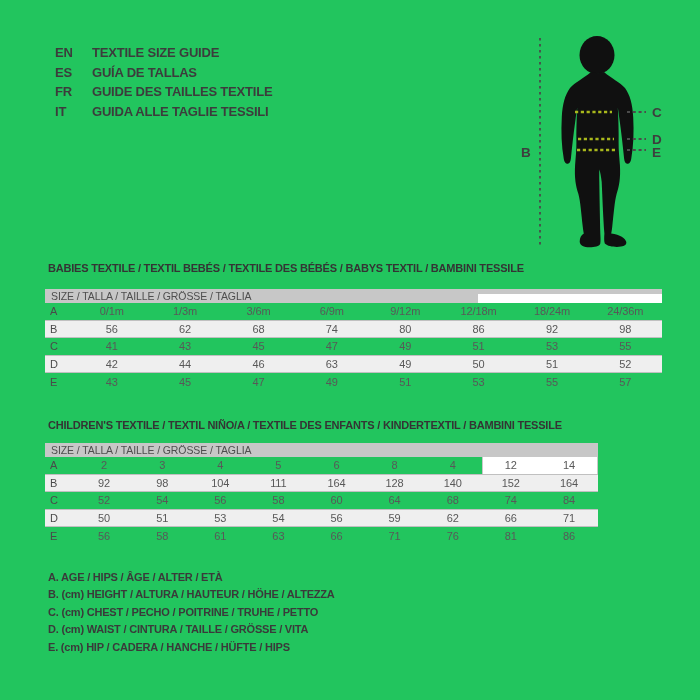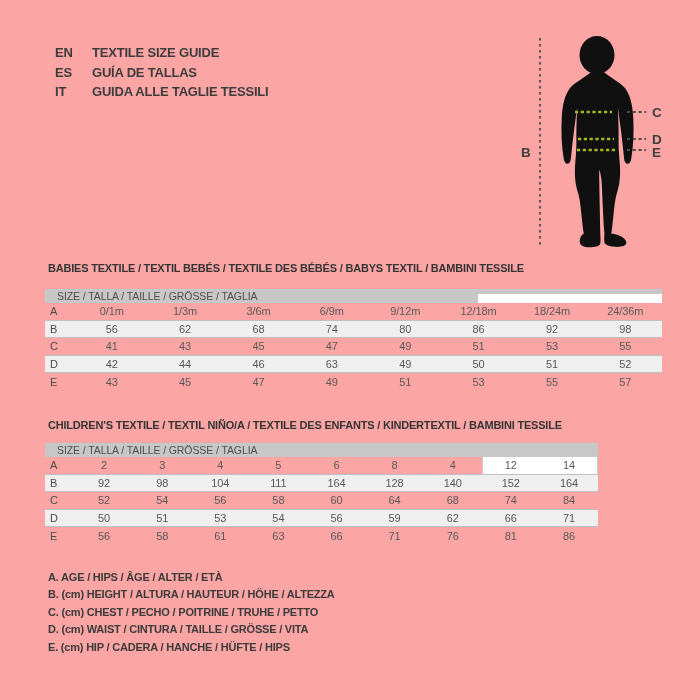--- a/index.html
+++ b/index.html
@@ -1,38 +1,38 @@
 <!DOCTYPE html>
 <html><head>
 <meta charset="utf-8">
 <title>Textile Size Guide</title>
 <style>
   html,body { margin:0; padding:0; background:#ffffff; }
   body { width:700px; height:700px; position:relative; font-family:"Liberation Sans", sans-serif; overflow:hidden; }
-  .canvas { position:absolute; left:0; top:0; width:700px; height:700px; background:#fca5a5; }
+  .canvas { position:absolute; left:0; top:0; width:700px; height:700px; background:#22c55e; }
 
   
   .lang-block { position:absolute; left:55px; top:43px; }
   .lang-row { display:flex; height:19.5px; align-items:center; font-size:13px; font-weight:bold; color:#3c3c3c; letter-spacing:-0.2px; }
   .lang-code { width:37px; }
 
   
   .figure { position:absolute; left:515px; top:22px; width:180px; height:237px; }
   .figure svg { display:block; }
 
   
   .table-title { position:absolute; font-size:11px; font-weight:bold; color:#343434; letter-spacing:-0.2px; white-space:nowrap; }
   #babies-title { left:48px; top:262px; }
   #children-title { left:48px; top:419px; }
 
   .size-table { position:absolute; }
   #babies-table { left:45px; top:289px; width:617px; }
   #children-table { left:45px; top:443px; width:553px; }
 
-  .size-bar { height:14px; background:#c7c7c7; font-size:10.5px; color:#4e4e4e; line-height:14px; padding-left:12px; box-sizing:border-box; letter-spacing:-0.1px; }
+  .size-bar { height:14px; background:#c7c7c7; font-size:10.5px; color:#4e4e4e; line-height:14px; padding-left:6px; box-sizing:border-box; letter-spacing:-0.1px; }
 
   .t-row { display:grid; height:17.5px; align-items:center; font-size:11px; color:#585858;
            border-bottom:1px solid #c0c0c0; box-sizing:border-box; position:relative; letter-spacing:-0.1px; }
   #babies-table .t-row { grid-template-columns:30px repeat(8, 1fr); }
   #children-table .t-row { grid-template-columns:30px repeat(9, 1fr); }
   .t-row.stripe { background:#efefef; }
   .t-row.last { border-bottom:none; }
   .t-row .cell { text-align:center; }
   .t-row .label { text-align:left; padding-left:5px; color:#4a4a4a; }
 
@@ -50,20 +50,24 @@
 <div class="canvas">
 
   <div class="lang-block">
     <div class="lang-row">
       <span class="lang-code">EN</span>
       <span class="lang-label">TEXTILE SIZE GUIDE</span>
     </div>
     <div class="lang-row">
       <span class="lang-code">ES</span>
       <span class="lang-label">GUÍA DE TALLAS</span>
+    </div>
+    <div class="lang-row">
+      <span class="lang-code">FR</span>
+      <span class="lang-label">GUIDE DES TAILLES TEXTILE</span>
     </div>
     <div class="lang-row">
       <span class="lang-code">IT</span>
       <span class="lang-label">GUIDA ALLE TAGLIE TESSILI</span>
     </div>
   </div>
 
   <div class="figure">
     <svg width="180" height="237" viewBox="0 0 180 237">
 

